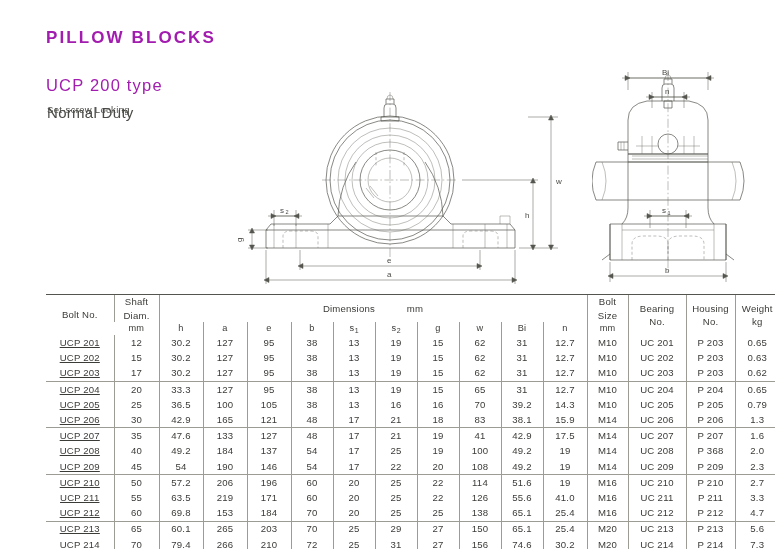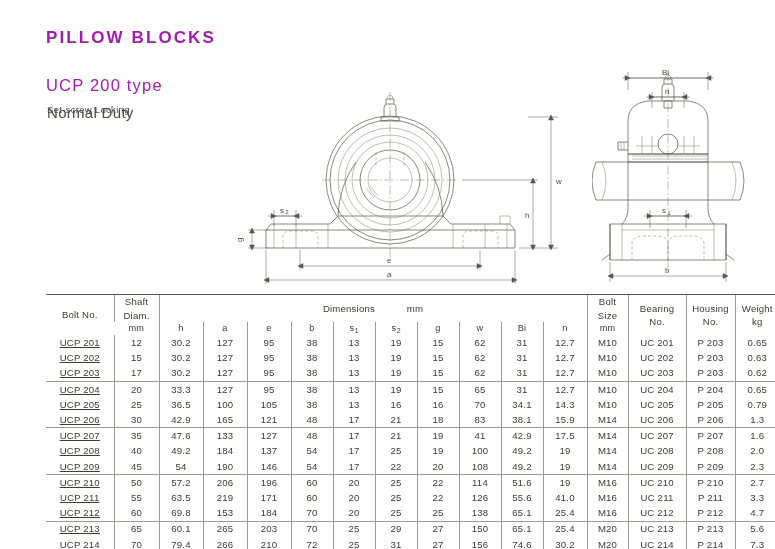--- a/index.html
+++ b/index.html
@@ -410,21 +410,21 @@
           <td class="unit-col">UCP  205</td>
           <td>25</td>
           <td>36.5</td>
           <td>100</td>
           <td>105</td>
           <td>38</td>
           <td>13</td>
           <td>16</td>
           <td>16</td>
           <td>70</td>
-          <td>34.1</td>
+          <td>39.2</td>
           <td>14.3</td>
           <td>M10</td>
           <td>UC  205</td>
           <td>P  205</td>
           <td>0.79</td>
         </tr>
         <tr>
           <td class="unit-col">UCP  206</td>
           <td>30</td>
           <td>42.9</td>
@@ -468,21 +468,21 @@
           <td>137</td>
           <td>54</td>
           <td>17</td>
           <td>25</td>
           <td>19</td>
           <td>100</td>
           <td>49.2</td>
           <td>19</td>
           <td>M14</td>
           <td>UC  208</td>
-          <td>P  208</td>
+          <td>P  368</td>
           <td>2.0</td>
         </tr>
         <tr>
           <td class="unit-col">UCP  209</td>
           <td>45</td>
           <td>54</td>
           <td>190</td>
           <td>146</td>
           <td>54</td>
           <td>17</td>

